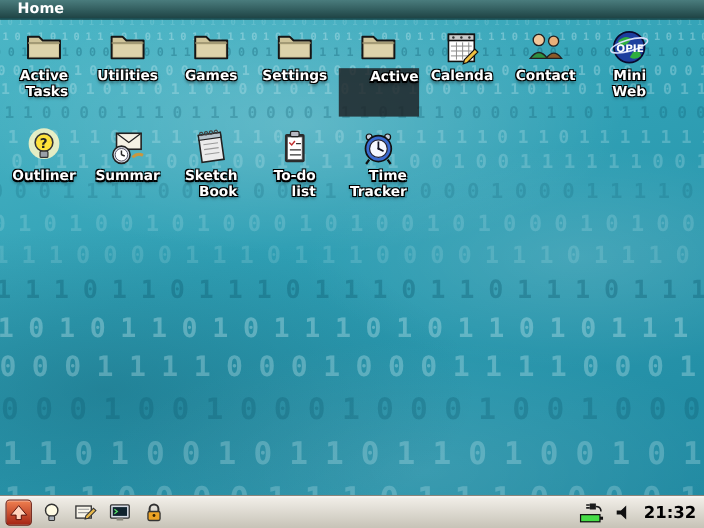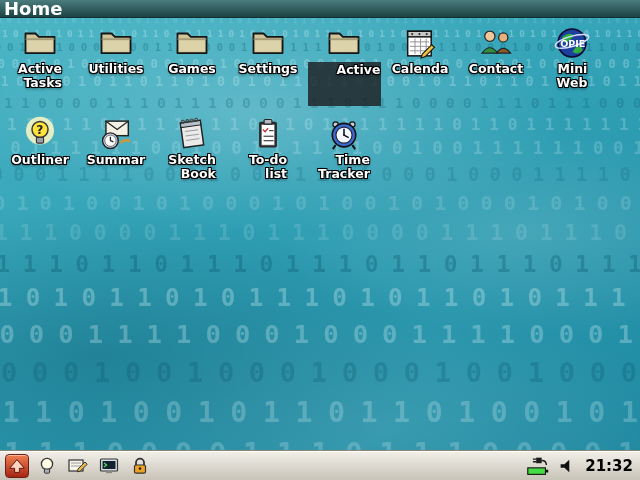--- a/index.html
+++ b/index.html
@@ -2,21 +2,21 @@
 <html><head>
 <meta charset="utf-8">
 <style>
   *{margin:0;padding:0;box-sizing:border-box;}
   html,body{width:640px;height:480px;}
   body{font-family:"DejaVu Sans",sans-serif;overflow:hidden;}
   .screen{position:relative;width:640px;height:480px;overflow:hidden;background:#2f9fb4;}
 
   .titlebar{position:absolute;top:0;left:0;right:0;height:18px;
     background:linear-gradient(#4a7c7d,#1d4243);
-    color:#fff;font-weight:bold;font-size:18px;line-height:17px;padding-left:4px;
+    color:#fff;font-weight:bold;font-size:13px;line-height:17px;padding-left:16px;
     border-bottom:1px solid #12302f;}
 
   .desktop{position:absolute;top:18px;left:0;right:0;height:432px;overflow:hidden;
     background:
       radial-gradient(ellipse 480px 190px at 42% 22%, rgba(255,255,255,0.20), transparent 62%),
       radial-gradient(ellipse 420px 170px at 82% 50%, rgba(255,255,255,0.13), transparent 60%),
       radial-gradient(ellipse 520px 230px at 15% 78%, rgba(0,45,65,0.22), transparent 65%),
       radial-gradient(ellipse 500px 200px at 60% 95%, rgba(255,255,255,0.10), transparent 60%),
       linear-gradient(160deg,#4cb6c6 0%,#2f9fb4 45%,#1f89a1 100%);}
 

